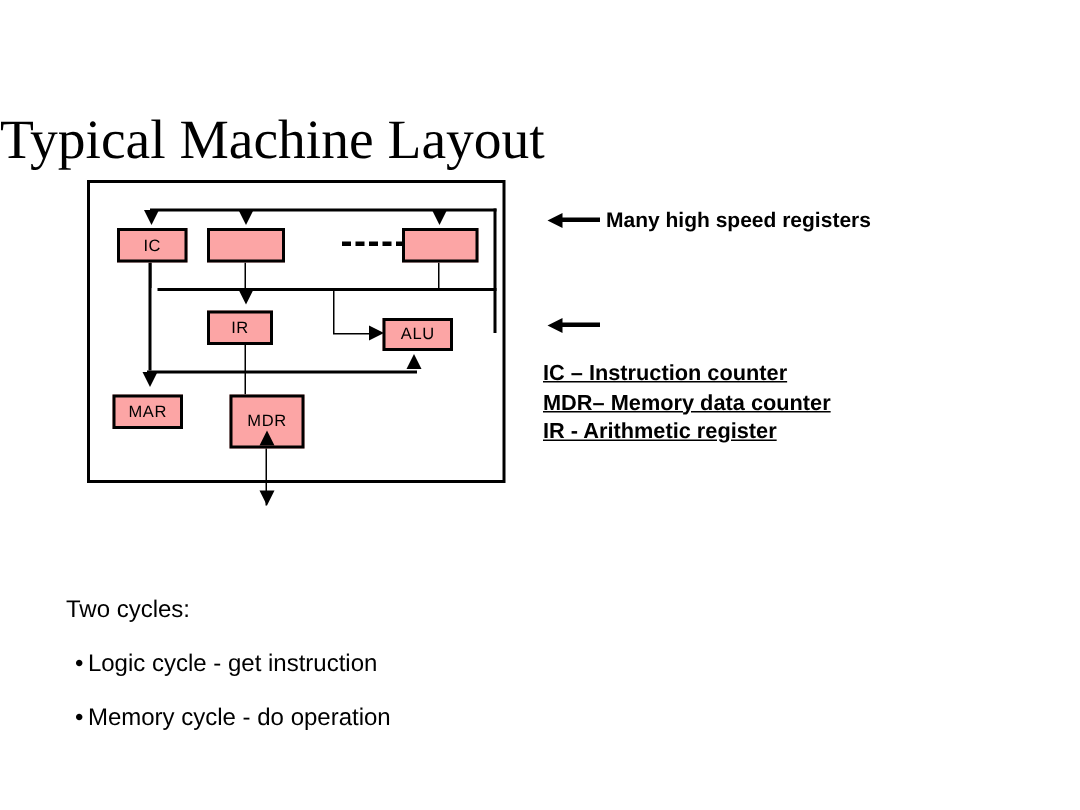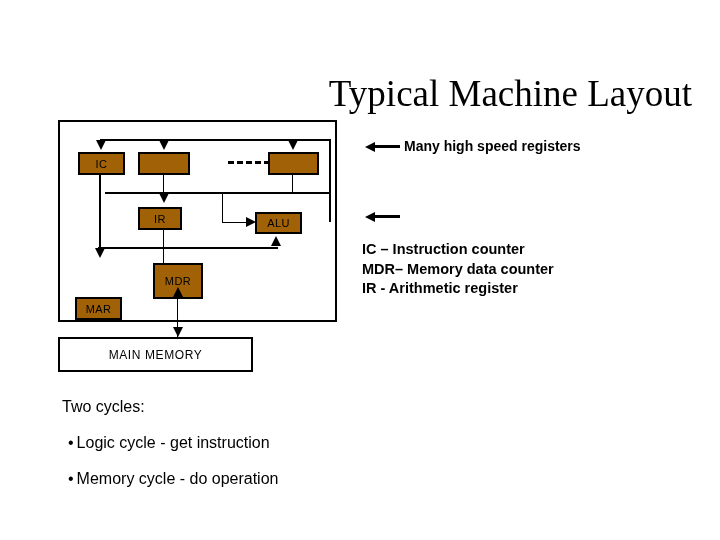--- a/index.html
+++ b/index.html
@@ -15,21 +15,21 @@
     overflow: hidden;
     font-family: "Liberation Sans", sans-serif;
   }
 
   
   #title {
     position: absolute;
     left: 0;
     top: 72px;
     width: 692px;
-    text-align: right;
+    text-align: left;
     font-family: "Liberation Serif", serif;
     font-size: 37px;
     line-height: 44px;
     color: #000000;
     white-space: nowrap;
     z-index: 1;
   }
 
   
   #artwork {
@@ -52,21 +52,21 @@
     border: 2px solid #000000;
     box-sizing: border-box;
     background: #ffffff;
   }
 
   
   .rbox {
     position: absolute;
     border: 2px solid #000000;
     box-sizing: border-box;
-    background: #a16207;
+    background: #fca5a5;
     color: #000000;
     font-family: "Liberation Sans", sans-serif;
     font-size: 11px;
     letter-spacing: 0.4px;
     display: flex;
     align-items: center;
     justify-content: center;
     z-index: 4;
   }
 
@@ -162,27 +162,28 @@
   #legend {
     position: absolute;
     left: 362px;
     top: 240px;
     z-index: 6;
     font-family: "Liberation Sans", sans-serif;
     font-size: 14.5px;
     line-height: 19.5px;
     color: #000000;
     white-space: nowrap;
+    text-decoration: underline;
   }
   #legend div { font-weight: 600; }
 
   
   #body-text {
     position: absolute;
-    left: 62px;
+    left: 44px;
     top: 398px;
     width: 620px;
     z-index: 6;
     color: #000000;
   }
   #body-text .lead {
     font-size: 16px;
     margin-bottom: 18px;
   }
   #body-text .bullet {
@@ -249,35 +250,32 @@
     </div>
 
     <div class="hline" style="left:52px; top:133px; width:180px;"></div>
 
     <div class="arrow-down" style="left:49px; top:134px;"></div>
 
     <div class="arrow-up" style="left:225px; top:122px;"></div>
 
     <div class="vline thin-v" style="left:117px; top:116px; height:33px;"></div>
 
-    <div class="rbox" style="left:29px; top:149px; width:47px; height:23px;margin-top:34px;">
+    <div class="rbox" style="left:29px; top:149px; width:47px; height:23px;">
       <span>MAR</span>
     </div>
 
     <div class="rbox" style="left:107px; top:149px; width:50px; height:36px;">
       <span>MDR</span>
     </div>
 
     <div class="vline thin-v" style="left:131px; top:172px; height:51px;"></div>
     <div class="arrow-up" style="left:127px; top:173px;"></div>
     <div class="arrow-down" style="left:127px; top:213px;"></div>
 
-    <div id="main-memory">
-      <span>MAIN MEMORY</span>
-    </div>
   </div>
 
   <div class="arrow-left" style="left:365px; top:142px; z-index:6;"></div>
   <div class="anno-line" style="left:374px; top:145px; width:26px;"></div>
   <div class="anno" style="left:404px; top:138px;">Many high speed registers</div>
 
   <div class="arrow-left" style="left:365px; top:212px; z-index:6;"></div>
   <div class="anno-line" style="left:374px; top:215px; width:26px;"></div>
 
   <div id="legend">

